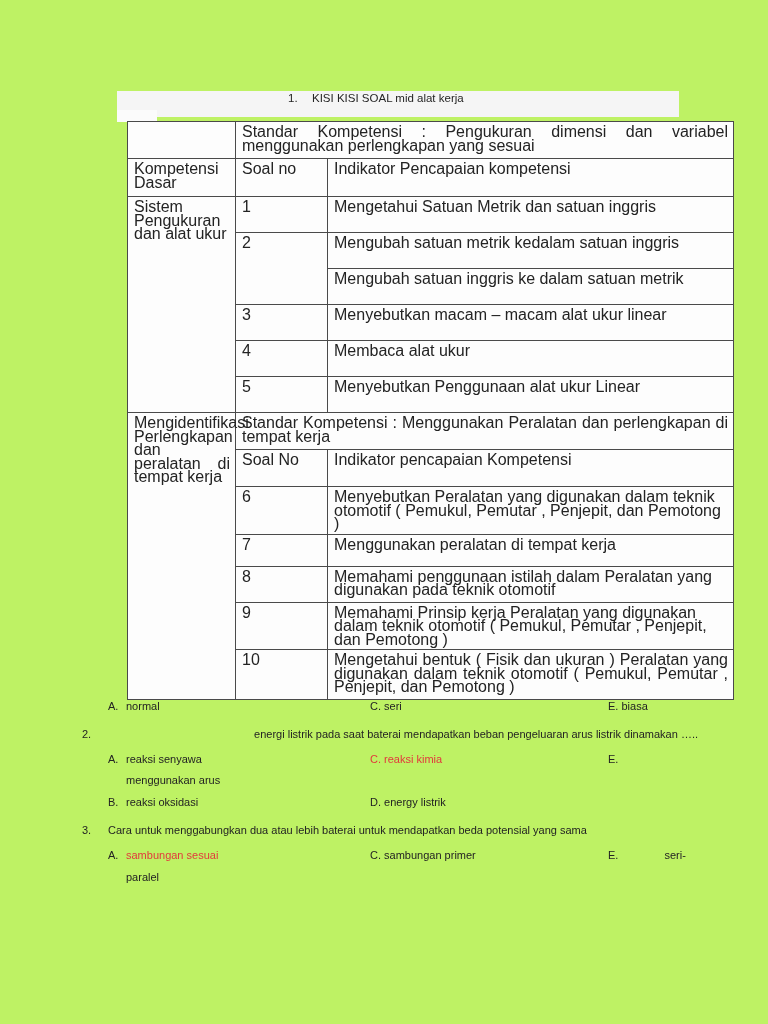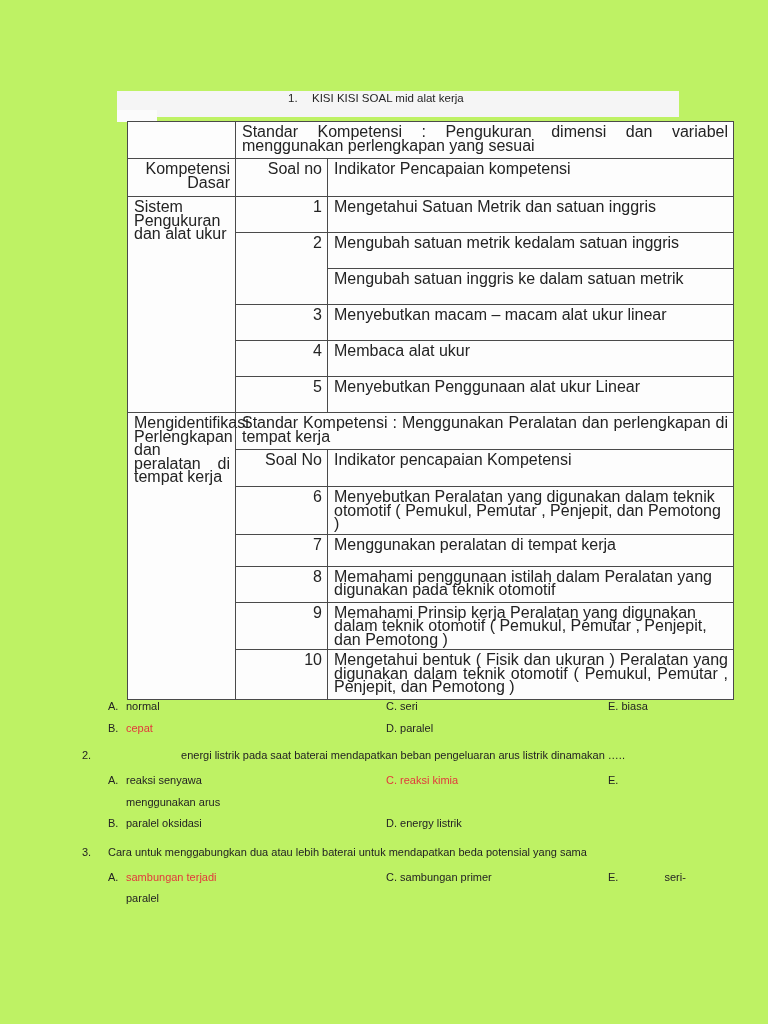--- a/index.html
+++ b/index.html
@@ -72,21 +72,21 @@
   .kisi-table td {
     border: 1px solid #4a4a4a;
     padding: 3px 5px 3px 6px;
     vertical-align: top;
     background: #fdfdfd;
   }
   .col-kd      { width: 108px; }
   .col-soal    { width: 92px; }
   .col-ind     { width: 406px; }
 
-  .cell-center { text-align: right; }
+  .cell-center { text-align: left; }
   .cell-just   { text-align: justify; text-justify: inter-word; }
 
   .rowspan-kd {
     vertical-align: top;
     text-align: justify;
     text-justify: inter-word;
   }
   .thick-top { border-top: 2px solid #1f1f1f; }
 
   
@@ -107,38 +107,38 @@
     position: absolute;
     top: 0;
     white-space: nowrap;
   }
   .opt .lbl { color: #232323; }
   .opt .txt { color: #232323; margin-top: 44px; }
   .opt .txt.red { color: #e2393c; }
 
   .col-a { left: 30px; }
   .col-a .lbl { display: inline-block; width: 18px; }
-  .col-c { left: 308px; }
+  .col-c { left: 292px; }
   .col-e { left: 530px; }
 
   .q {
     position: relative;
     margin: 0;
     padding: 0 0 0 30px;
     text-align: justify;
     text-justify: inter-word;
     line-height: 26px;
   }
   .q .qnum {
     position: absolute;
     left: 4px;
     top: 0;
   }
   .q .qbody { display: block; }
-  .q .qline2 { display: block; text-align: center; }
+  .q .qline2 { display: block; text-align: right; }
 
   .cont-line {
     position: relative;
     height: 21.5px;
     padding-left: 48px;
     white-space: nowrap;
   }
 </style>
 </head>
 <body>
@@ -231,50 +231,46 @@
   </table>
 
   <div class="mcq">
 
     <div class="opt-row">
       <span class="opt col-a"><span class="lbl">A.</span><span class="txt">normal</span></span>
       <span class="opt col-c"><span class="lbl">C.</span>&nbsp;<span class="txt">seri</span></span>
       <span class="opt col-e"><span class="lbl">E.</span>&nbsp;<span class="txt">biasa</span></span>
     </div>
 
-    <div class="opt-row">
-      <span class="opt col-a"><span class="lbl">B.</span><span class="txt red">cepat</span></span>
-      <span class="opt col-c"><span class="lbl">D.</span>&nbsp;<span class="txt">paralel</span></span>
-    </div>
 
     <div class="q" style="margin-top:3px;">
       <span class="qnum">2.</span>
       <span class="qline2">energi listrik pada saat baterai mendapatkan beban pengeluaran arus listrik dinamakan …..</span>
     </div>
 
     <div class="opt-row" style="margin-top:2px;">
       <span class="opt col-a"><span class="lbl">A.</span><span class="txt">reaksi senyawa</span></span>
       <span class="opt col-c"><span class="txt red">C. reaksi kimia</span></span>
       <span class="opt col-e"><span class="lbl">E.</span></span>
     </div>
 
     <div class="cont-line">menggunakan arus</div>
 
     <div class="opt-row">
-      <span class="opt col-a"><span class="lbl">B.</span><span class="txt">paralel oksidasi</span></span>
+      <span class="opt col-a"><span class="lbl">B.</span><span class="txt">reaksi oksidasi</span></span>
       <span class="opt col-c"><span class="txt">D. energy listrik</span></span>
     </div>
 
     <div class="q" style="margin-top:4px;">
       <span class="qnum">3.</span>
       <span class="qbody">Cara untuk menggabungkan dua atau lebih baterai untuk mendapatkan beda potensial yang sama</span>
     </div>
 
     <div class="opt-row" style="margin-top:2px;">
-      <span class="opt col-a"><span class="lbl">A.</span><span class="txt red">sambungan terjadi</span></span>
+      <span class="opt col-a"><span class="lbl">A.</span><span class="txt red">sambungan sesuai</span></span>
       <span class="opt col-c"><span class="txt">C. sambungan primer</span></span>
       <span class="opt col-e"><span class="lbl">E.</span><span style="display:inline-block;width:46px;"></span><span class="txt">seri-</span></span>
     </div>
 
     <div class="cont-line">paralel</div>
 
   </div>
 
 </div>
 

